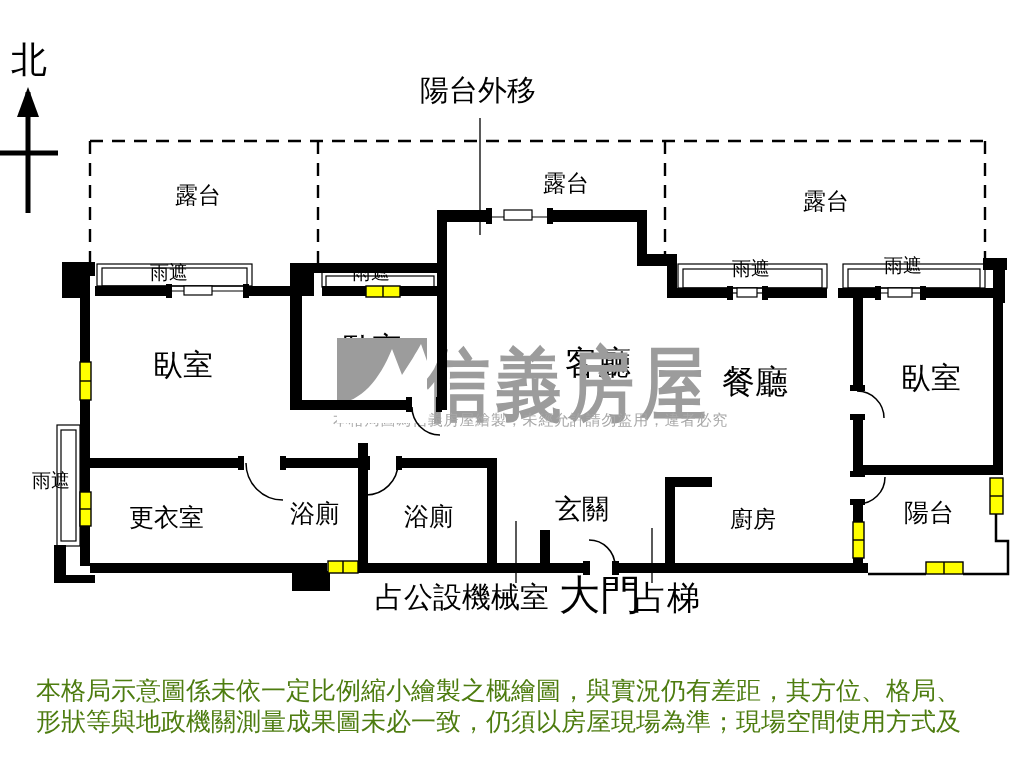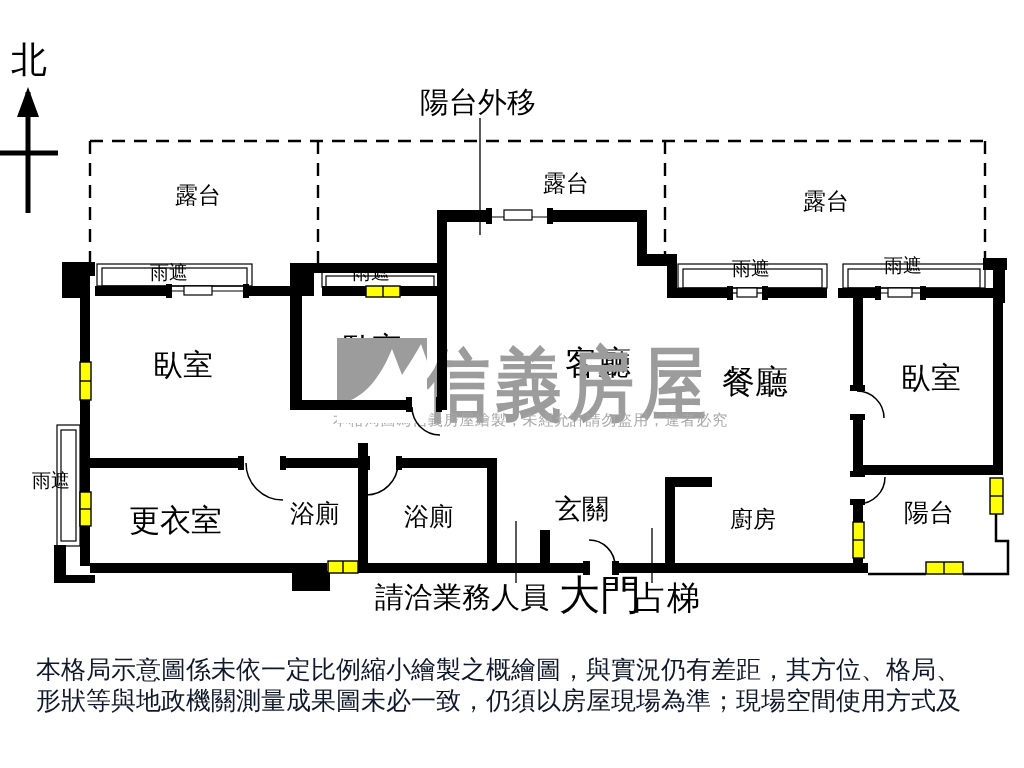--- a/index.html
+++ b/index.html
@@ -7,22 +7,22 @@
          font-family:"Liberation Serif","DejaVu Serif",serif;}
   .lbl{position:absolute;color:#000;white-space:nowrap;line-height:1;
        font-family:"Liberation Serif","DejaVu Serif",serif;}
   #wm-brand{position:absolute;left:424px;top:332px;font-size:80px;font-weight:bold;
             color:#9c9c9c;letter-spacing:8px;transform:scaleX(0.82);transform-origin:left top;
             z-index:1;}
   #wm-notice{position:absolute;left:333px;top:411px;font-size:15px;color:#a8a8a8;
              letter-spacing:0.8px;z-index:1;}
   #plan-svg{position:absolute;left:0;top:0;z-index:2;}
   .labels{z-index:3;}
-  #disclaimer{position:absolute;left:36px;top:654px;width:960px;font-size:25px;
-              line-height:31px;color:#0f172a;z-index:3;}
+  #disclaimer{position:absolute;left:36px;top:675px;width:960px;font-size:25px;
+              line-height:31px;color:#4d7c0f;z-index:3;}
 </style>
 </head>
 <body>
 
 <div id="stage">
 
   <div id="wm-brand">信義房屋</div>
   <div id="wm-notice">本格局圖為信義房屋繪製，未經允許請勿盜用，違者必究</div>
 
   <svg id="plan-svg" width="1024" height="768" viewBox="0 0 1024 768">
@@ -173,46 +173,46 @@
         <line x1="853" y1="540" x2="864" y2="540"></line>
       <rect x="990" y="478" width="13" height="36" fill="#ffff00"></rect>
         <line x1="990" y1="496" x2="1003" y2="496"></line>
       <rect x="926" y="562" width="37" height="12" fill="#ffff00"></rect>
         <line x1="944" y1="562" x2="944" y2="574"></line>
     </g>
   </svg>
 
   <div class="labels">
     <div class="lbl" style="left:11px;top:42px;font-size:36px;">北</div>
-    <div class="lbl" style="left:420px;top:88px;font-size:29px;">陽台外移</div>
+    <div class="lbl" style="left:420px;top:76px;font-size:29px;">陽台外移</div>
 
     <div class="lbl" style="left:175px;top:184px;font-size:23px;">露台</div>
     <div class="lbl" style="left:543px;top:172px;font-size:23px;">露台</div>
     <div class="lbl" style="left:803px;top:190px;font-size:23px;">露台</div>
 
     <div class="lbl" style="left:150px;top:263px;font-size:19px;">雨遮</div>
     <div class="lbl" style="left:352px;top:263px;font-size:19px;">雨遮</div>
     <div class="lbl" style="left:732px;top:259px;font-size:19px;">雨遮</div>
     <div class="lbl" style="left:884px;top:256px;font-size:19px;">雨遮</div>
     <div class="lbl" style="left:32px;top:471px;font-size:19px;">雨遮</div>
 
     <div class="lbl" style="left:153px;top:350px;font-size:30px;">臥室</div>
     <div class="lbl" style="left:342px;top:333px;font-size:30px;">臥室</div>
     <div class="lbl" style="left:901px;top:363px;font-size:30px;">臥室</div>
     <div class="lbl" style="left:565px;top:347px;font-size:33px;">客廳</div>
     <div class="lbl" style="left:722px;top:366px;font-size:33px;">餐廳</div>
-    <div class="lbl" style="left:129px;top:505px;font-size:31px;">更衣室</div>
+    <div class="lbl" style="left:129px;top:505px;font-size:25px;">更衣室</div>
     <div class="lbl" style="left:290px;top:501px;font-size:25px;">浴廁</div>
     <div class="lbl" style="left:404px;top:504px;font-size:25px;">浴廁</div>
     <div class="lbl" style="left:555px;top:496px;font-size:27px;">玄關</div>
     <div class="lbl" style="left:730px;top:508px;font-size:23px;">廚房</div>
     <div class="lbl" style="left:904px;top:500px;font-size:25px;text-align:center;">陽台</div>
 
     <div class="lbl" style="left:559px;top:575px;font-size:41px;">大門</div>
     <div class="lbl" style="left:634px;top:582px;font-size:33px;">占梯</div>
-    <div class="lbl" style="left:375px;top:583px;font-size:29px;">請洽業務人員</div>
+    <div class="lbl" style="left:375px;top:583px;font-size:29px;">占公設機械室</div>
   </div>
 
   <div id="disclaimer">
     <div>本格局示意圖係未依一定比例縮小繪製之概繪圖，與實況仍有差距，其方位、格局、</div>
     <div>形狀等與地政機關測量成果圖未必一致，仍須以房屋現場為準；現場空間使用方式及</div>
   </div>
 </div>
 
 </body></html>

